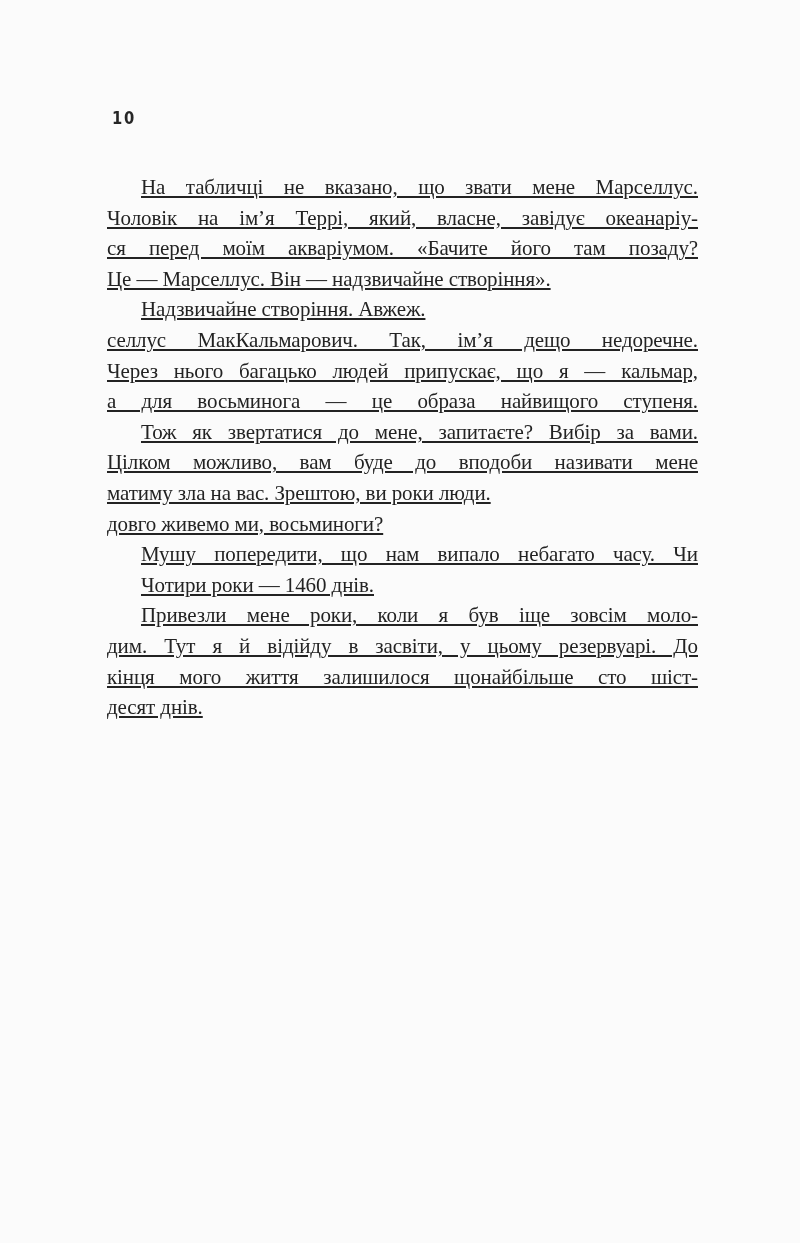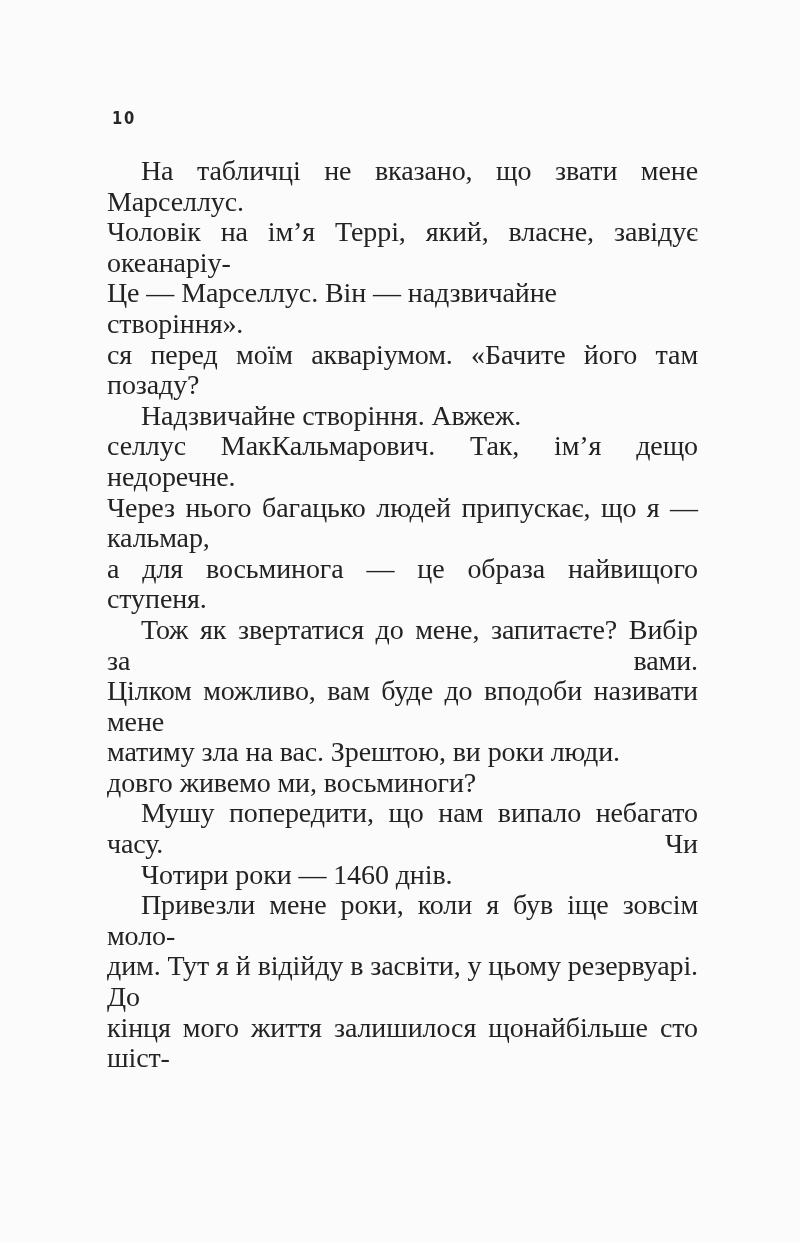--- a/index.html
+++ b/index.html
@@ -28,25 +28,26 @@
     font-size: 18px;
     font-weight: 700;
     letter-spacing: 2px;
     color: #262626;
     transform: scaleX(0.82);
     transform-origin: left top;
   }
   .text-block {
     position: absolute;
     left: 107px;
-    top: 132px;
+    top: 148px;
     width: 591px;
-    font-size: 28px;
+    font-size: 21px;
     line-height: 30.6px;
     letter-spacing: -0.1px;
+    text-decoration: underline;
   }
   .para {
     margin: 0;
   }
   .ln {
     text-align: left;
     white-space: normal;
   }
   .ln.j {
     text-align: justify;
@@ -64,22 +65,22 @@
 
 <div class="page">
 
   <div class="page-number">10</div>
 
   <div class="text-block">
 
     <div class="para">
       <div class="ln first j">На табличці не вказано, що звати мене Марселлус.</div>
       <div class="ln j">Чоловік на ім’я Террі, який, власне, завідує океанаріу-</div>
+      <div class="ln j">ся перед моїм акваріумом. «Бачите його там позаду?</div>
       <div class="ln">Це — Марселлус. Він — надзвичайне створіння».</div>
-      <div class="ln j">ся перед моїм акваріумом. «Бачите його там позаду?</div>
     </div>
 
     <div class="para">
       <div class="ln first">Надзвичайне створіння. Авжеж.</div>
     </div>
 
     <div class="para">
       <div class="ln j">селлус МакКальмарович. Так, ім’я дещо недоречне.</div>
       <div class="ln j">Через нього багацько людей припускає, що я — кальмар,</div>
       <div class="ln j">а для восьминога — це образа найвищого ступеня.</div>
@@ -97,16 +98,17 @@
     </div>
 
     <div class="para">
       <div class="ln first">Чотири роки — 1460 днів.</div>
     </div>
 
     <div class="para">
       <div class="ln first j">Привезли мене роки, коли я був іще зовсім моло-</div>
       <div class="ln j">дим. Тут я й відійду в засвіти, у цьому резервуарі. До</div>
       <div class="ln j">кінця мого життя залишилося щонайбільше сто шіст-</div>
+      <div class="ln">десят днів.</div>
     </div>
 
   </div>
 </div>
 
 </body></html>

